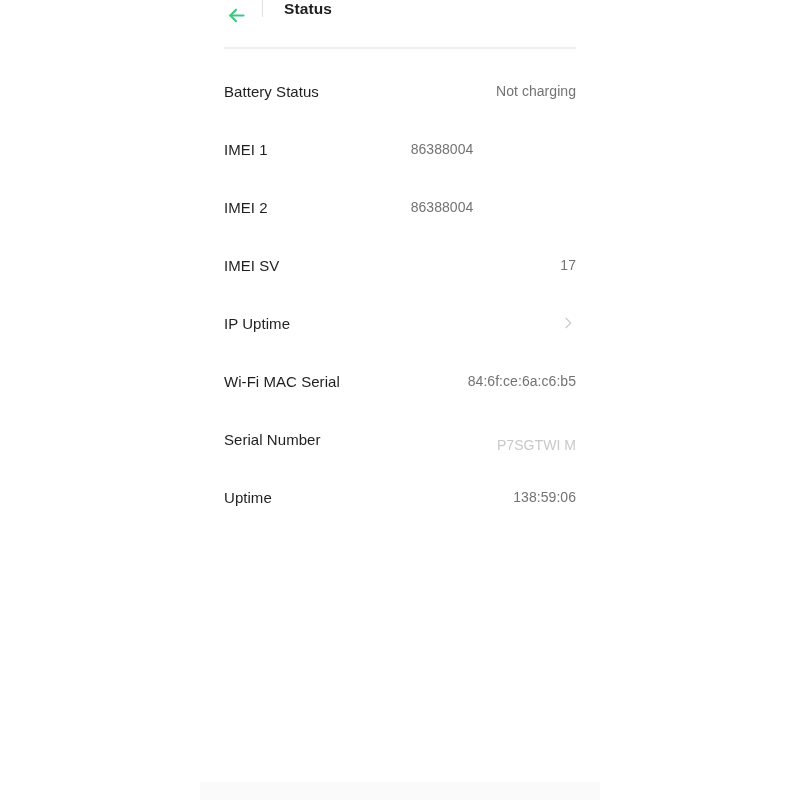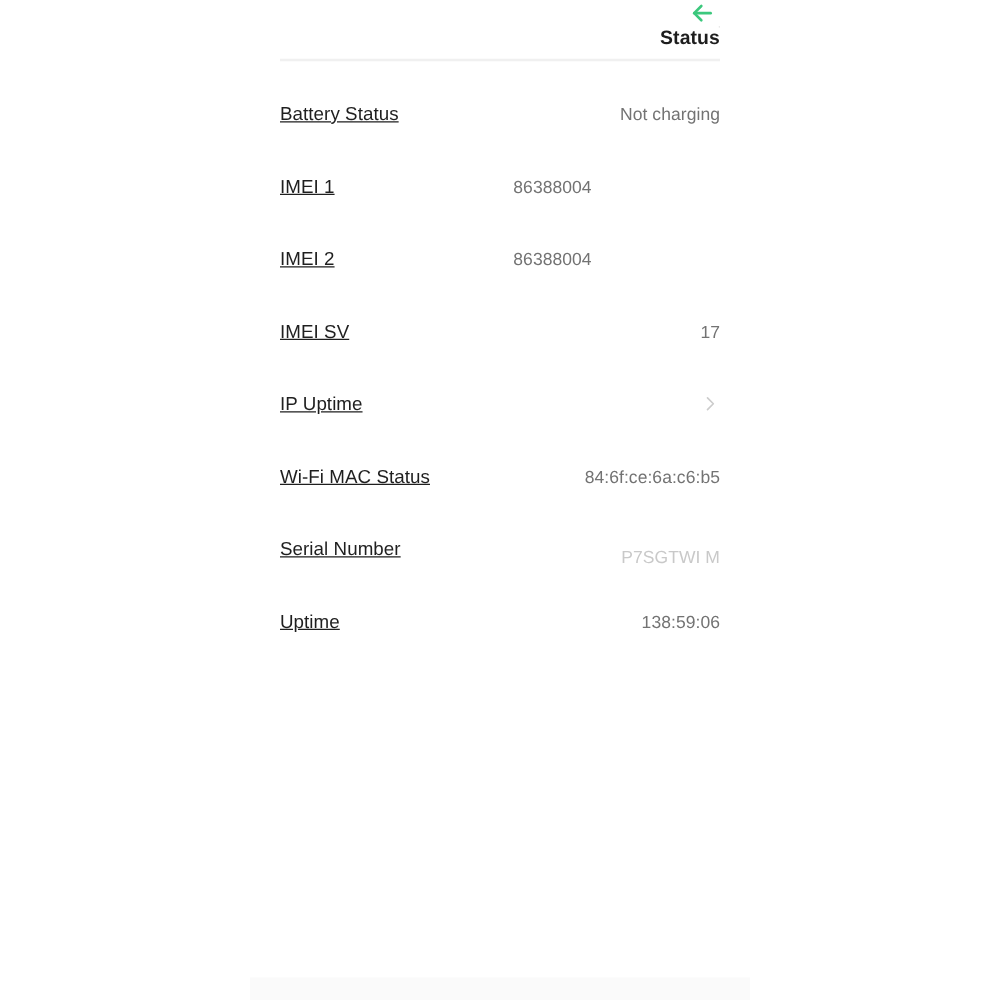--- a/index.html
+++ b/index.html
@@ -29,22 +29,21 @@
     left: 224px;
     top: 0;
     width: 352px;
   }
 
   
   .appbar {
     position: relative;
     height: 40px;
     display: flex;
-    align-items: flex-end;
-    flex-direction: column;
+    align-items: flex-start;
   }
   .back-btn {
     width: 30px;
     height: 30px;
     display: flex;
     align-items: center;
     justify-content: center;
     margin-left: -3px;
     cursor: pointer;
   }
@@ -90,21 +89,20 @@
     display: flex;
     align-items: center;
     justify-content: space-between;
   }
 
   .row-label {
     font-size: 15px;
     color: #1f1f1f;
     white-space: nowrap;
     letter-spacing: 0.05px;
-    text-decoration: underline;
   }
 
   .row-value {
     font-size: 14px;
     color: #737373;
     text-align: right;
     white-space: nowrap;
     letter-spacing: 0.05px;
   }
 
@@ -195,21 +193,21 @@
       <div class="row">
         <div class="row-label">IP Uptime</div>
         <div class="chevron">
           <svg width="16" height="16" viewBox="0 0 24 24" fill="none" stroke="#cccccc" stroke-width="2" stroke-linecap="round" stroke-linejoin="round">
             <polyline points="9,5 16,12 9,19"></polyline>
           </svg>
         </div>
       </div>
 
       <div class="row">
-        <div class="row-label">Wi-Fi MAC Status</div>
+        <div class="row-label">Wi-Fi MAC Serial</div>
         <div class="row-value">84:6f:ce:6a:c6:b5</div>
       </div>
 
 
       <div class="row wrap">
         <div class="row-label">Serial Number</div>
         <div class="row-value">P7SGTWI M</div>
       </div>
 
       <div class="row">

